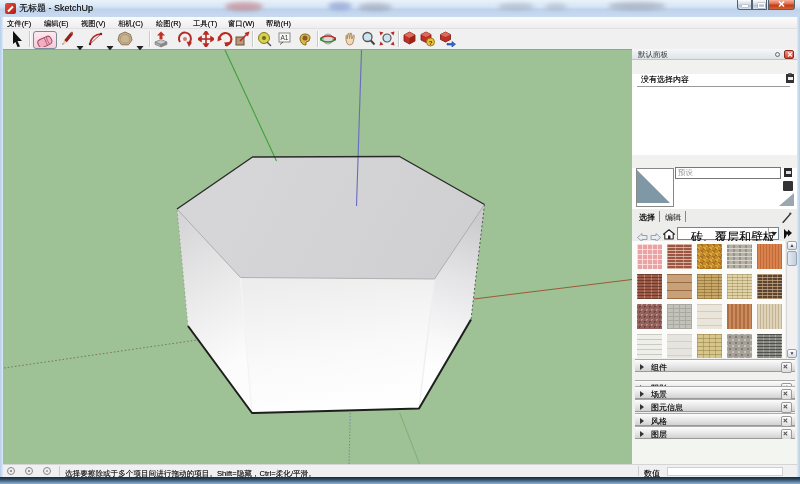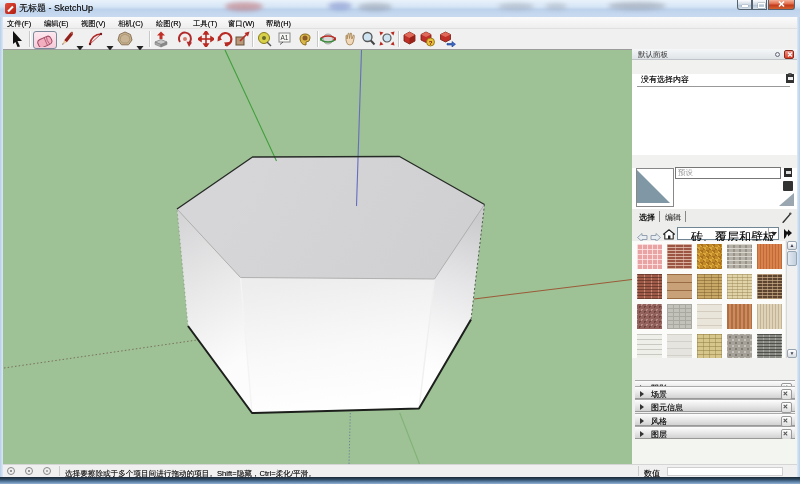--- a/index.html
+++ b/index.html
@@ -337,20 +337,25 @@
       <div style="position:absolute;left:95.3px;top:93.0px;width:25px;height:25px;background:#a5a198;background-image:radial-gradient(#817d74 1.5px,transparent 1.5px),radial-gradient(#c6c2b9 1px,transparent 1px);background-size:6px 6px;background-position:0 0,3px 3px;"></div>
       <div style="position:absolute;left:125.4px;top:93.0px;width:25px;height:25px;background:#8b8b85;background-image:linear-gradient(rgba(40,40,35,.6) 1px,transparent 1px),linear-gradient(90deg,rgba(200,200,195,.5) 1px,transparent 1px);background-size:6px 3px;"></div>
     </div>
 
   <div style="position:absolute;left:153.5px;top:192px;width:11.5px;height:116.5px;background:#f0f0f0;border-left:1px solid #d8d8d8;box-sizing:border-box;">
     <div style="position:absolute;left:0.5px;top:0;width:10px;height:9px;background:linear-gradient(180deg,#fefefe,#d8dde2);border:1px solid #9aa4ae;border-radius:2px;box-sizing:border-box;font-size:5px;color:#445;text-align:center;line-height:7px;">▲</div>
     <div style="position:absolute;left:0.5px;top:10px;width:10px;height:15px;background:linear-gradient(90deg,#e3eaf2,#c3d0dd);border:1px solid #98a6b4;border-radius:2px;box-sizing:border-box;"></div>
     <div style="position:absolute;left:0.5px;bottom:0;width:10px;height:9px;background:linear-gradient(180deg,#fefefe,#d8dde2);border:1px solid #9aa4ae;border-radius:2px;box-sizing:border-box;font-size:5px;color:#445;text-align:center;line-height:7px;">▼</div>
   </div>
 
+  <div class="hdr" style="top:309.5px;">
+      <span class="tri tri-r"></span>
+      <span class="htxt dk">组件</span>
+      <span class="xbtn"></span>
+    </div>
   <div class="hdr" style="top:331px;">
       <span class="tri tri-r"></span>
       <span class="htxt dk">阴影</span>
       <span class="xbtn"></span>
     </div>
   <div class="hdr" style="top:336.5px;">
       <span class="tri tri-r"></span>
       <span class="htxt dk">场景</span>
       <span class="xbtn"></span>
     </div>

